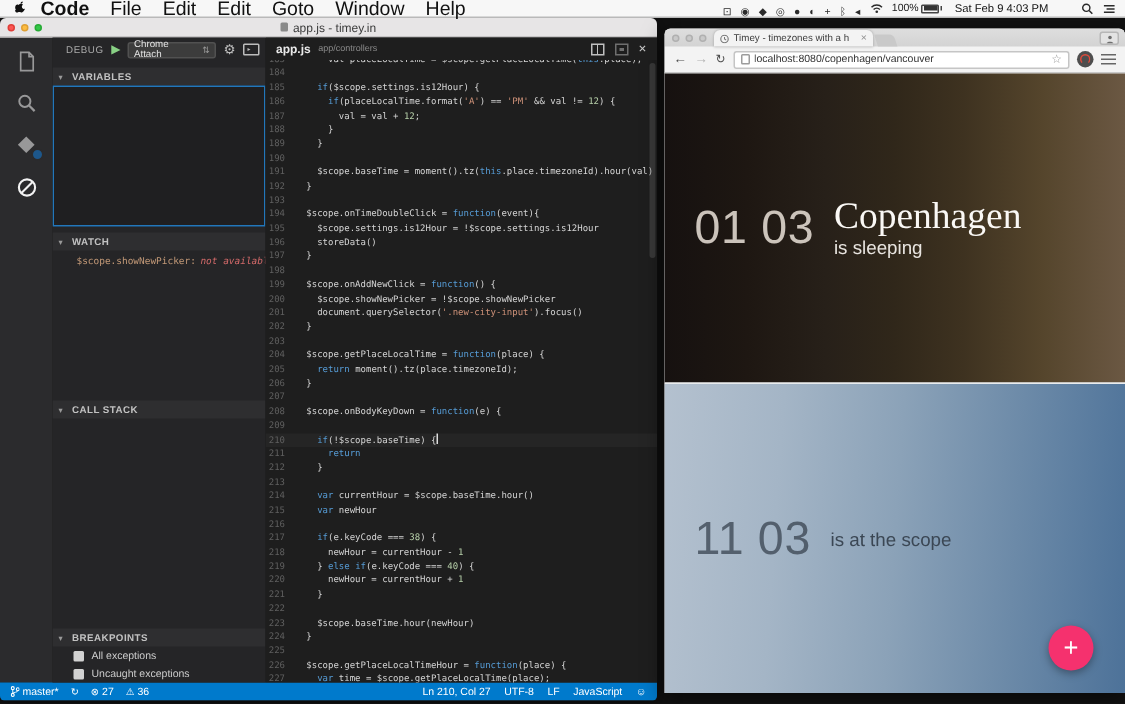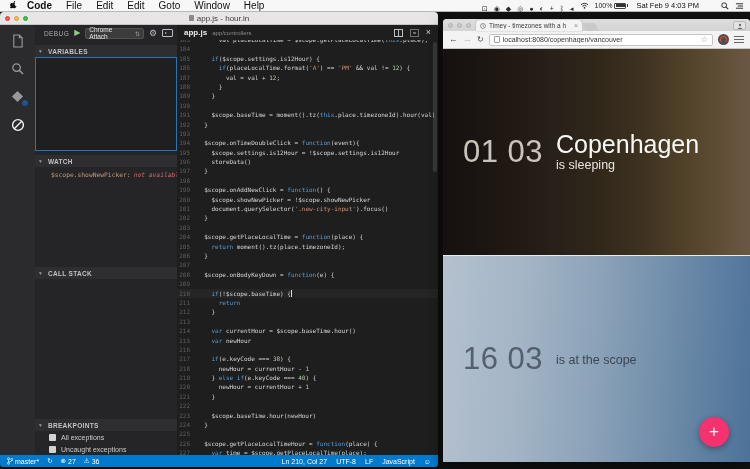--- a/index.html
+++ b/index.html
@@ -5,21 +5,21 @@
   * { margin:0; padding:0; box-sizing:border-box; }
   html,body { background:#101010; }
   body { font-family:"Liberation Sans", sans-serif; }
   .screen { position:relative; width:750px; height:469px; overflow:hidden; background:#121212; }
 
   
   .menubar { position:absolute; left:0; top:0; width:750px; height:12px; background:#f7f7f7;
     border-bottom:1px solid #b9b9b9; display:flex; align-items:center; padding:0 6px; z-index:50; }
   .mb-left { display:flex; align-items:center; gap:0; }
   .apple { width:14px; display:flex; justify-content:center; }
-  .mb-item { font-size:10px; color:#111; padding:0 7px; line-height:12px; }
+  .mb-item { font-size:13px; color:#111; padding:0 7px; line-height:12px; }
   .mb-item.bold { font-weight:bold; }
   .mb-right { margin-left:auto; display:flex; align-items:center; }
   .mb-ic { font-size:7px; color:#2b2b2b; margin-left:6px; line-height:12px; }
   .wifi-ic, .spot-ic, .notif-ic { margin-left:6px; display:inline-flex; }
   .battery { display:inline-flex; align-items:center; margin-left:6px; }
   .battery .pct { font-size:7px; color:#222; margin-right:2px; }
   .batt-body { width:12px; height:6px; border:1px solid #444; border-radius:1px; position:relative; }
   .batt-fill { position:absolute; left:0.5px; top:0.5px; bottom:0.5px; width:9px; background:#333; }
   .batt-tip { width:1.5px; height:3px; background:#444; margin-left:0.5px; }
   .mb-clock { font-size:7.5px; color:#111; margin-left:8px; }
@@ -124,21 +124,21 @@
   .page { flex:1; position:relative; display:flex; flex-direction:column; min-height:0; }
   .city { flex:1; display:flex; align-items:center; padding-left:20px; position:relative; }
   .city.night { background:linear-gradient(90deg,#161110 0%,#1e1712 18%,#272019 35%,#30271a 50%,#3e3220 65%,#55452c 82%,#6b5843 100%); }
   .city.day { border-top:1.5px solid #e9ecee;
     background:linear-gradient(94deg,#b4c1cf 0%,#a4b5c6 25%,#8ba2b8 50%,#6c8aa8 75%,#4d7299 100%); }
   .city-time { font-size:31px; font-weight:100; display:flex; gap:9px; letter-spacing:.5px; }
   .night .city-time { color:rgba(228,220,211,.88); }
   .day .city-time { color:rgba(62,74,86,.8); }
   .city-info { margin-left:13px; }
   .city-name { font-size:25px; line-height:1.02; font-weight:normal; }
-  .night .city-name { color:#faf8f5; }
+  .night .city-name { color:#faf8f5;font-family:Liberation Serif, serif; }
   .day .city-name { color:#2d3845; }
   .city-status { font-size:12.5px; margin-top:1px; }
   .night .city-status { color:#e9e5e0; }
   .day .city-status { color:#3b4754; }
   .fab { position:absolute; right:21px; bottom:15px; width:30px; height:30px; border-radius:50%; background:#f5316e;
     color:#fff; font-size:17px; font-weight:300; display:flex; align-items:center; justify-content:center;
     box-shadow:0 2px 6px rgba(0,0,0,.35); z-index:5; }
 
   svg { display:block; }
 </style>
@@ -199,21 +199,21 @@
 
   <div class="vscode">
     <div class="vs-titlebar">
       <span class="lights">
         <span class="light r"></span>
         <span class="light y"></span>
         <span class="light g"></span>
       </span>
       <span class="vs-title">
         <span class="doc-dot"></span>
-        <span>app.js - hour.in</span>
+        <span>app.js - timey.in</span>
       </span>
     </div>
     <div class="vs-main">
       <div class="activitybar">
         <span class="act-ic">
           <svg width="13" height="14" viewBox="0 0 14 15">
               <path d="M3 1 h6 l3 3 v10 h-9 z" fill="none" stroke="#dcdcdc" stroke-width="1.2"></path>
               <path d="M9 1 v3 h3" fill="none" stroke="#dcdcdc" stroke-width="1.2"></path>
             </svg>
         </span>
@@ -425,21 +425,21 @@
             <span>01</span>
             <span>03</span>
           </div>
           <div class="city-info">
             <div class="city-name">Copenhagen</div>
             <div class="city-status">is sleeping</div>
           </div>
         </div>
         <div class="city day">
           <div class="city-time">
-            <span>16</span>
+            <span>11</span>
             <span>03</span>
           </div>
           <div class="city-info">
             <div class="city-status">is at the scope</div>
           </div>
         </div>
         <div class="fab">+</div>
     </div>
   </div>
 

